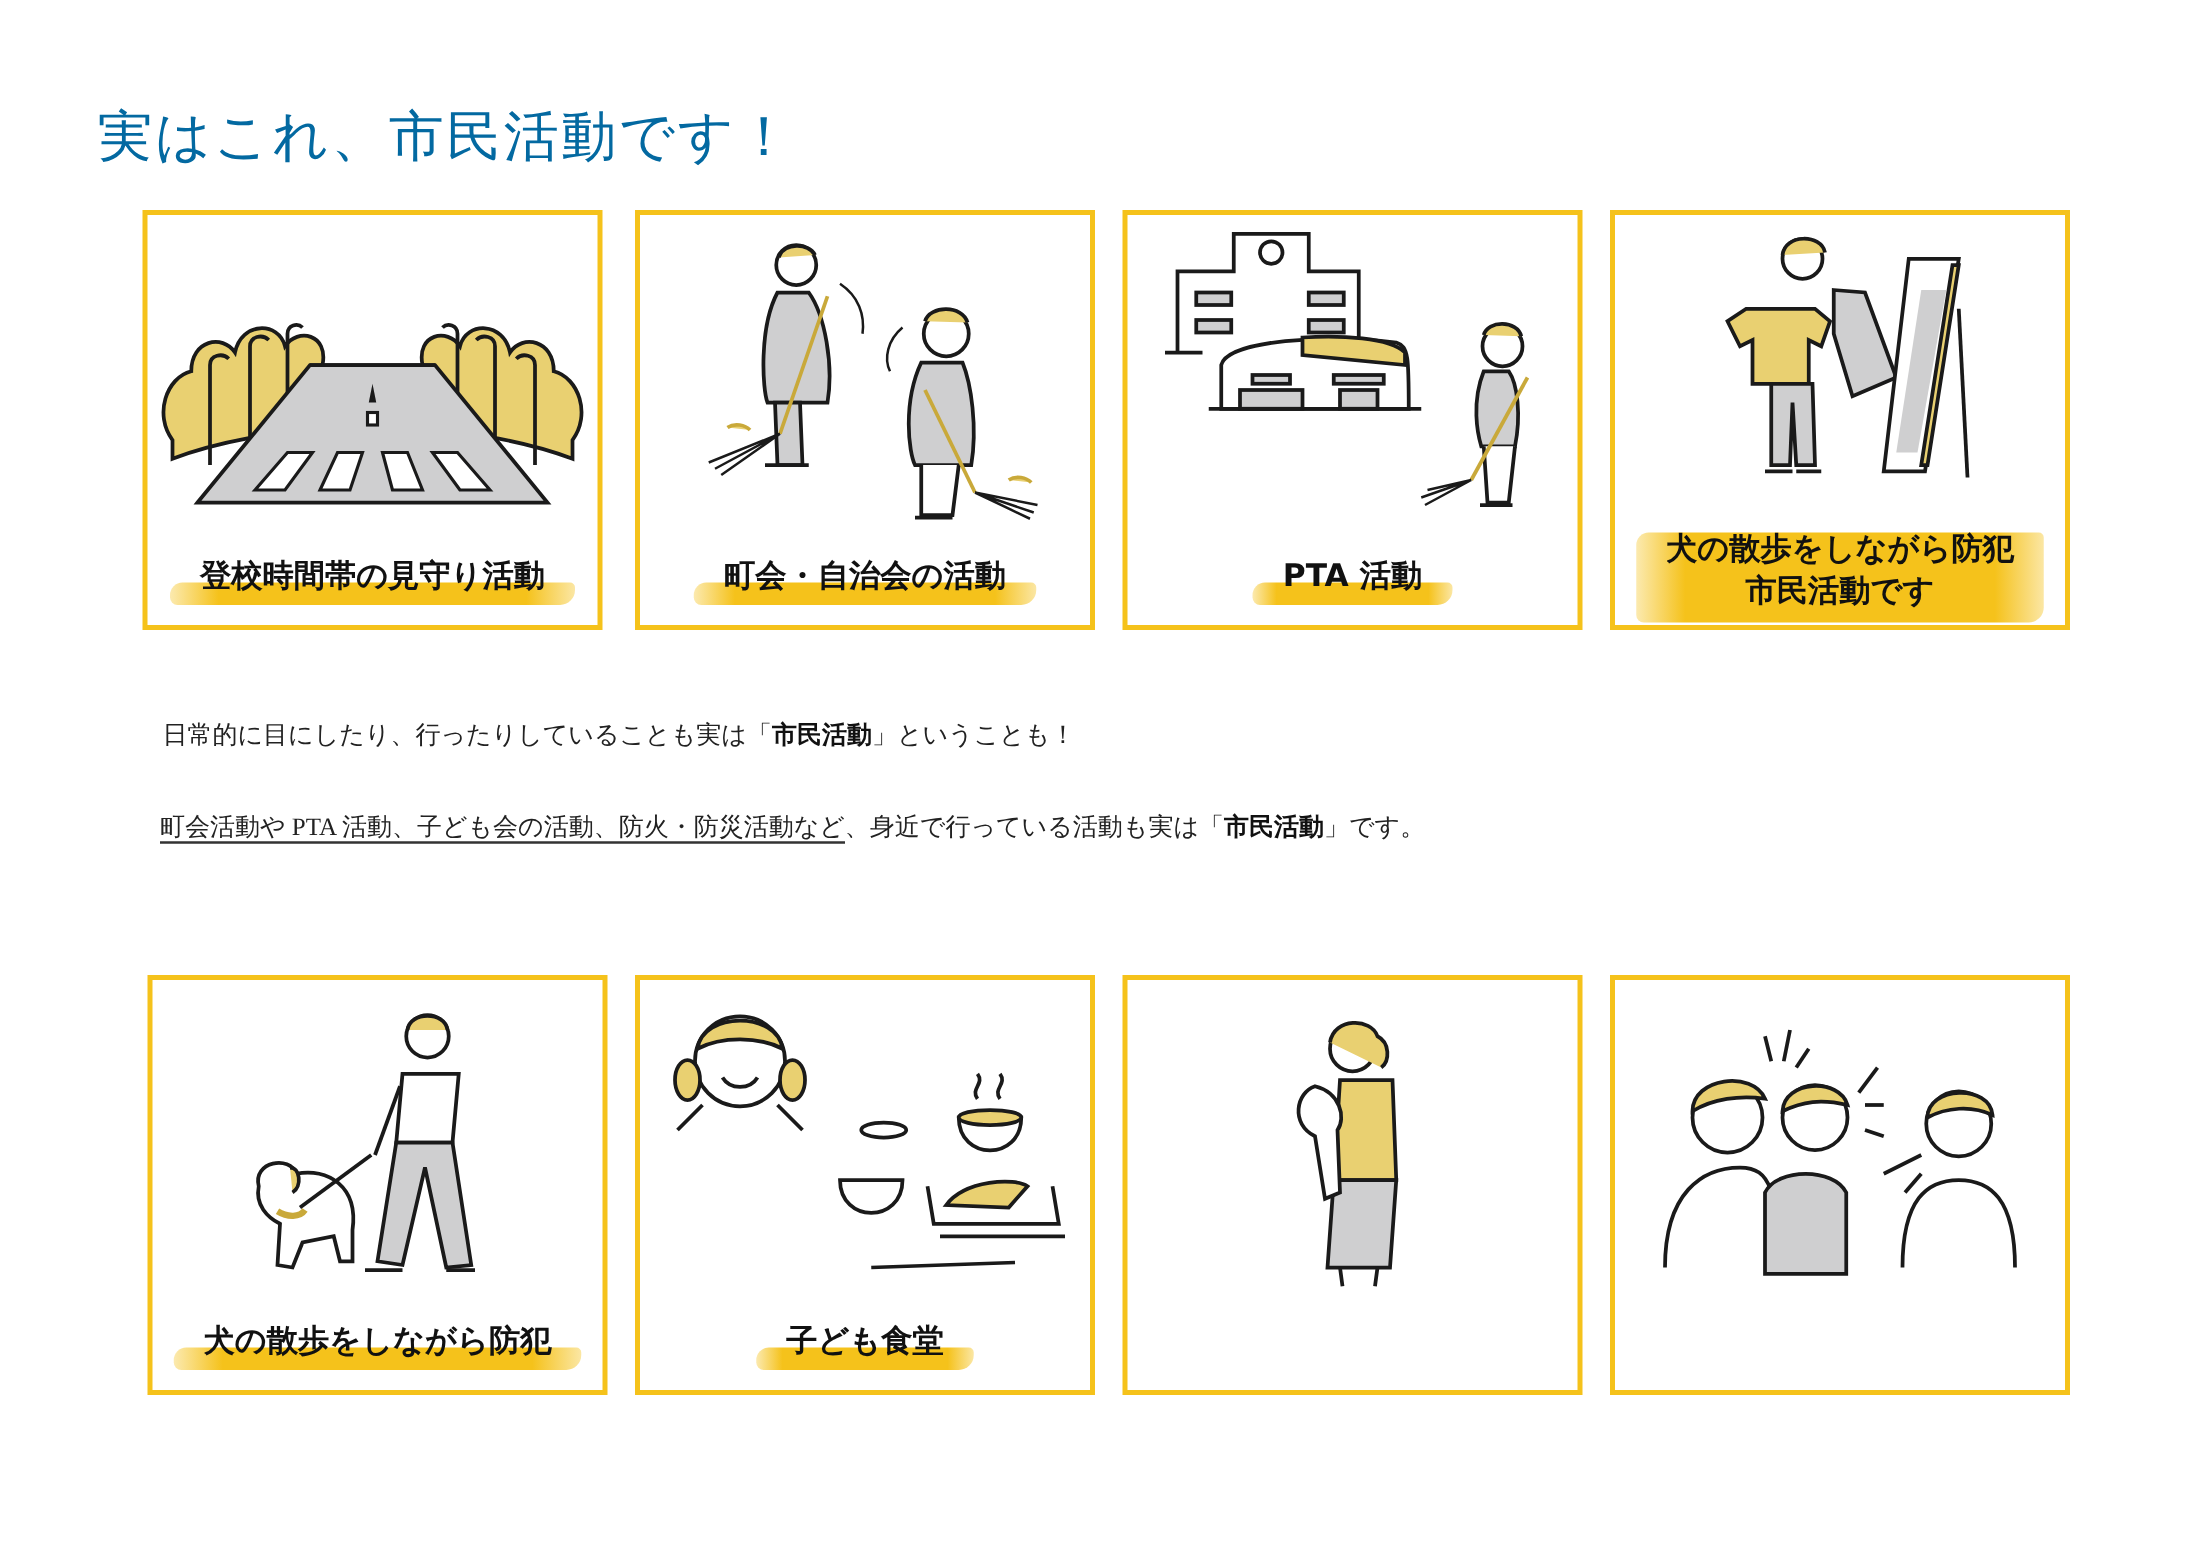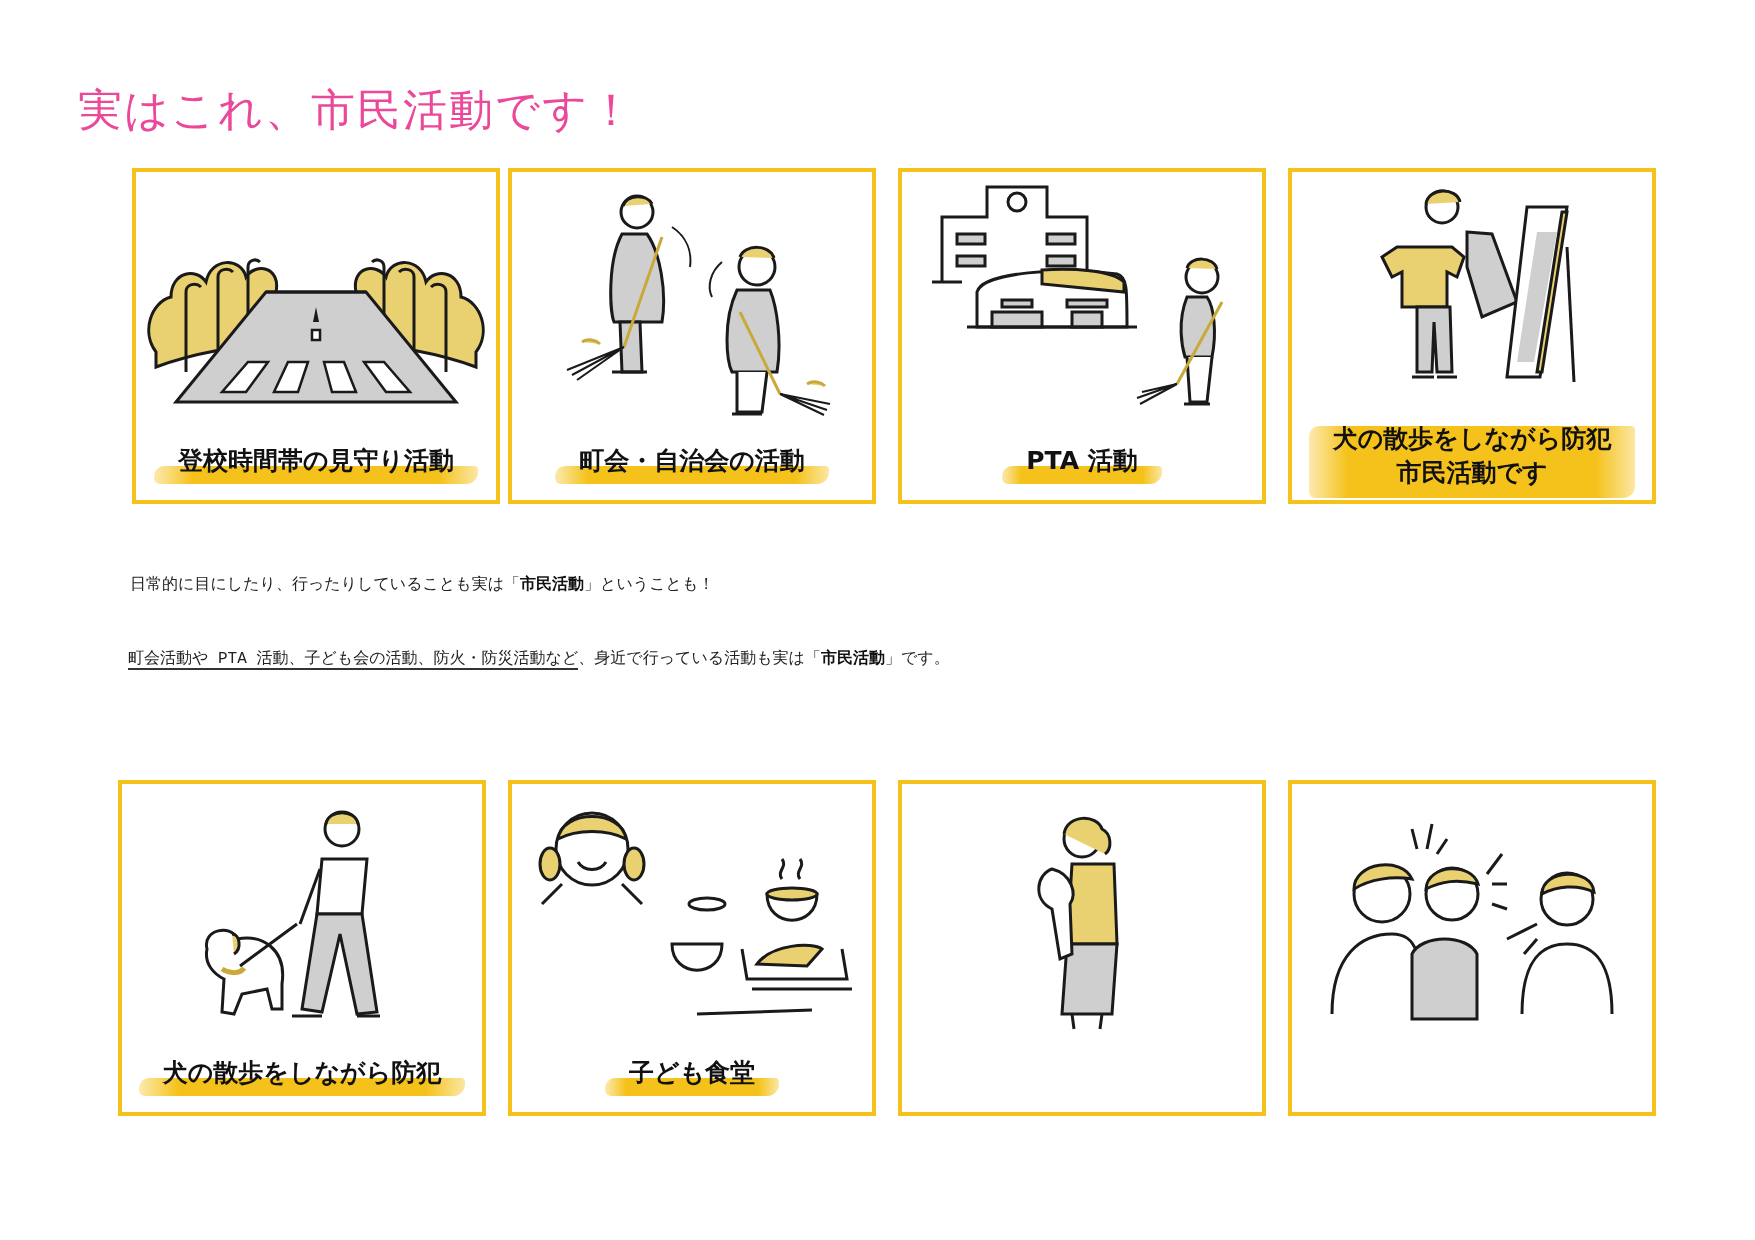--- a/index.html
+++ b/index.html
@@ -2,21 +2,21 @@
 <html><head>
 <meta charset="utf-8">
 <style>
   html, body { margin: 0; padding: 0; background: #ffffff; }
   body {
     width: 1755px; height: 1240px; position: relative; overflow: hidden;
     font-family: "DejaVu Sans", "Liberation Sans", sans-serif; color: #1a1a1a;
   }
   .page-title {
     position: absolute; left: 78px; top: 86px;
-    font-size: 44px; font-weight: normal; letter-spacing: 2px; color: #ec4899;
+    font-size: 44px; font-weight: normal; letter-spacing: 2px; color: #0369a1;
     margin: 0; line-height: 1.1; text-align: center;
   }
   .card {
     position: absolute; box-sizing: border-box;
     width: 368px; height: 336px;
     border: 4px solid #F5C21B; background: #fff;
   }
   .card .illus { position: absolute; left: 0; top: 0; width: 360px; height: 250px; }
   .card .label-wrap {
     position: absolute; left: 0; right: 0; bottom: 22px;
@@ -29,32 +29,32 @@
     font-size: 25px; line-height: 34px; color: #111; z-index: 1;
     padding: 0 6px;
   }
   .brush {
     position: absolute; left: -18px; right: -18px; bottom: -6px; height: 18px;
     background: linear-gradient(90deg, rgba(245,194,27,0.35) 0%, #F5C21B 12%, #F5C21B 88%, rgba(245,194,27,0.4) 100%);
     border-radius: 10px 4px 12px 6px; z-index: -1;
   }
   .brush.tall { top: 4px; bottom: -8px; height: auto; }
   .para {
-    position: absolute; font-size: 16px; color: #222; margin: 0; white-space: nowrap;
-    font-family: Liberation Mono, monospace;
+    position: absolute; font-size: 20px; color: #222; margin: 0; white-space: nowrap;
+    font-family: Liberation Serif, serif;
   }
   .para b { font-weight: bold; color: #111; }
   .underlined { border-bottom: 2px solid #333; padding-bottom: 0; }
 </style>
 </head>
 <body>
 
 <h1 class="page-title">実はこれ、市民活動です！</h1>
 
-<div class="card" style="left:132px; top:168px;">
+<div class="card" style="left:114px; top:168px;">
   <svg class="illus" viewBox="0 0 360 250">
 
     <g fill="#E9D071" stroke="#1a1a1a" stroke-width="3">
       <path d="M20 180 C5 160 15 130 35 125 C35 100 60 95 70 110 C75 85 105 85 110 105 C120 90 145 95 140 120 L140 170 C100 175 60 180 20 195 Z"></path>
       <path d="M340 180 C355 160 345 130 325 125 C325 100 300 95 290 110 C285 85 255 85 250 105 C240 90 215 95 220 120 L220 170 C260 175 300 180 340 195 Z"></path>
     </g>
     <g stroke="#1a1a1a" stroke-width="3" fill="none">
       <path d="M50 200 L50 120 C50 112 60 110 65 115"></path>
       <path d="M82 190 L82 105 C82 97 92 95 97 100"></path>
       <path d="M112 178 L112 95 C112 88 120 86 124 90"></path>

